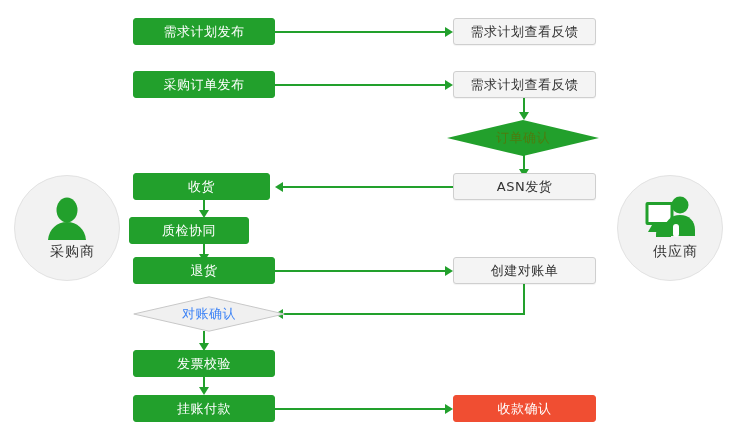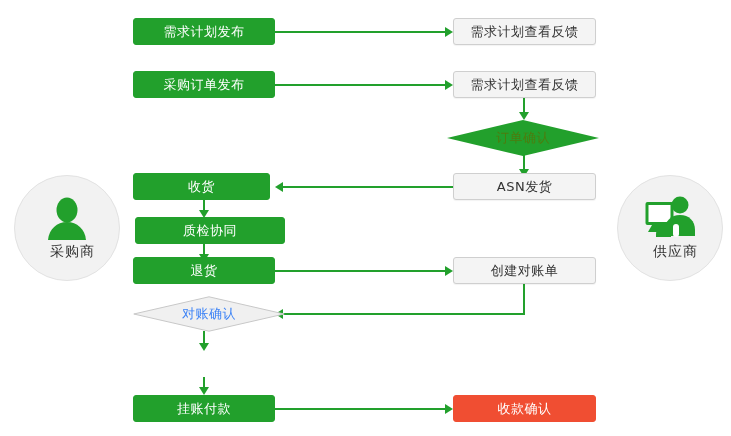--- a/index.html
+++ b/index.html
@@ -201,39 +201,42 @@
   </div>
 
   <div class="node gray" style="left:453px; top:173px; width:143px; height:27px;">
     <span>ASN发货</span>
   </div>
 
   <div class="node green" style="left:133px; top:173px; width:137px; height:27px;">
     <span>收货</span>
   </div>
 
-  <div class="node green" style="left:135px; top:217px; width:150px; height:27px;">
+  <div class="node green" style="left:129px; top:217px; width:120px; height:27px;">
     <span>质检协同</span>
   </div>
 
   <div class="node green" style="left:133px; top:257px; width:142px; height:27px;">
     <span>退货</span>
   </div>
 
   <div class="node gray" style="left:453px; top:257px; width:143px; height:27px;align-items:center;">
     <span>创建对账单</span>
   </div>
 
   <div class="diamond-wrap gray" style="left:133px; top:296px; width:152px; height:36px;">
     <svg width="152" height="36" viewBox="0 0 152 36">
       <polygon points="76,0.8 151.2,18 76,35.2 0.8,18" fill="#f0f0f0" stroke="#c8c8c8" stroke-width="1"></polygon>
     </svg>
     <div class="diamond-label">对账确认</div>
   </div>
 
+  <div class="node green" style="left:133px; top:350px; width:142px; height:27px;">
+    <span>发票校验</span>
+  </div>
 
   <div class="node green" style="left:133px; top:395px; width:142px; height:27px;">
     <span>挂账付款</span>
   </div>
 
   <div class="node red" style="left:453px; top:395px; width:143px; height:27px;">
     <span>收款确认</span>
   </div>
 
   <div class="actor" style="left:14px; top:175px;">

